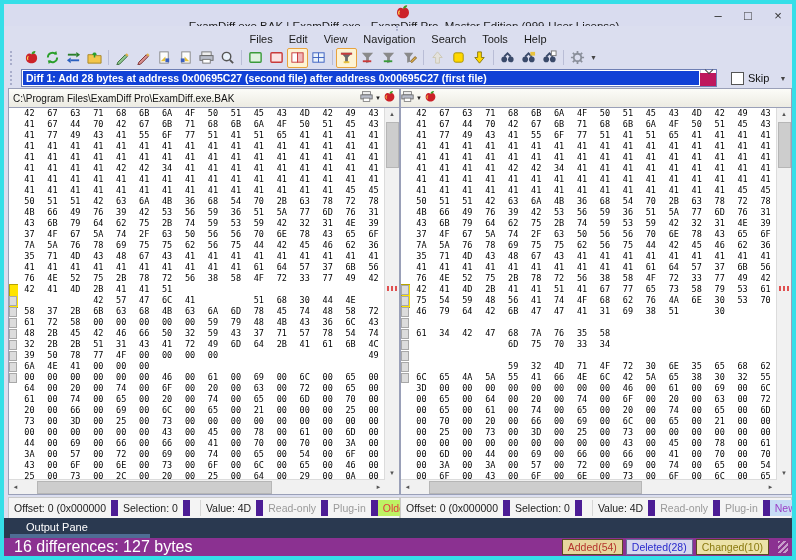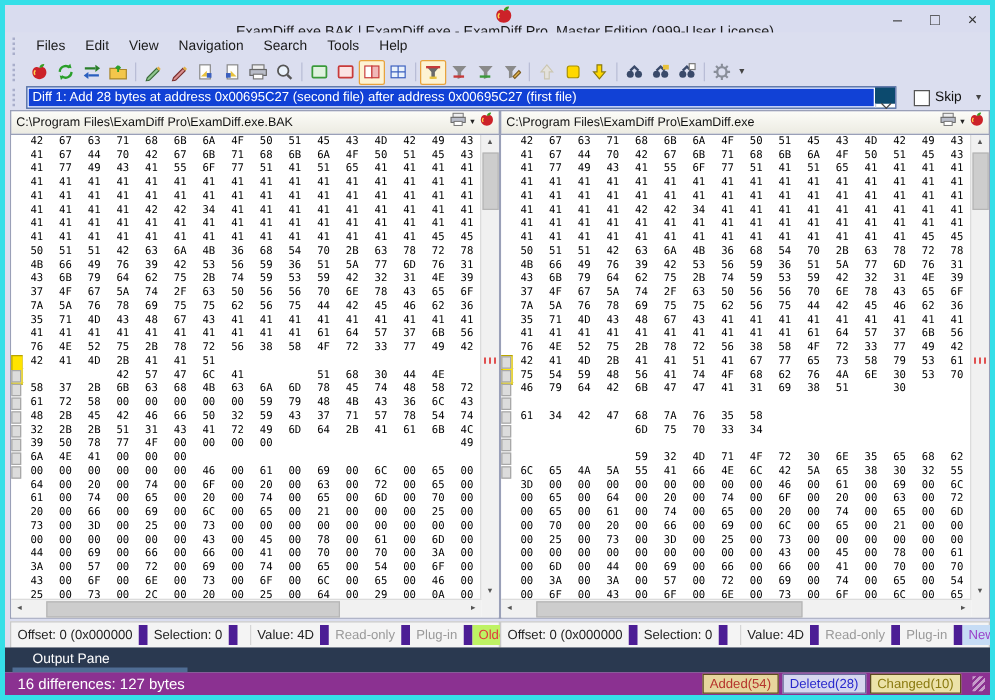--- a/index.html
+++ b/index.html
@@ -5,34 +5,34 @@
   html,body{margin:0;padding:0;background:#fff;font-family:"Liberation Sans",sans-serif;}
   .frame{position:relative;width:788px;height:552px;border:4px solid #35dfe8;background:#dbdeef;overflow:hidden;}
   
   .titlebar{position:absolute;left:0;top:0;width:100%;height:22px;background:#d9dcef;display:flex;align-items:center;flex-direction:column;}
   .appicon{width:16px;height:16px;margin-left:10px;display:inline-flex;}
   .title{font-size:11.5px;color:#1a1a1a;margin-left:12px;white-space:nowrap;}
   .wincontrols{position:absolute;right:6px;top:0;height:22px;display:flex;align-items:center;gap:14px;color:#333;}
   .wincontrols span{width:16px;text-align:center;font-size:13px;cursor:default;}
   .wc-max{font-size:11px;}
   
-  .menubar{position:absolute;left:0;top:22px;width:100%;height:21px;display:flex;align-items:center;background:#dbdeef;}
+  .menubar{position:absolute;left:0;top:22px;width:100%;height:21px;display:flex;align-items:center;background:#dbdeef;flex-direction:column;}
   .grip{width:3px;height:14px;border-left:2px dotted #a9aecb;margin-left:6px;margin-right:6px;}
   .menuitem{font-size:11px;color:#1a1a1a;padding:2px 8px;}
   
   .toolbar{position:absolute;left:0;top:43px;width:100%;height:21px;display:flex;align-items:center;background:#dbdeef;}
   .tbtn{width:19px;height:18px;display:inline-flex;align-items:center;justify-content:center;border:1px solid transparent;border-radius:2px;}
   .tbtn svg{width:15px;height:15px;}
   .tbtn.active{border-color:#e8a33d;background:#fdf3d3;}
   .tbtn.disabled{opacity:.45;}
   .tsep{width:1px;height:15px;background:#b9bdd6;margin:0 3px;}
   .tcaret{font-size:7px;color:#444;margin-left:2px;}
   
   .diffbar{position:absolute;left:0;top:64px;width:100%;height:20px;display:flex;align-items:center;background:#dbdeef;}
-  .combo{height:16px;flex:0 0 694px;background:#0c4a6e;border:1px solid #6f7fb4;display:flex;align-items:flex-end;}
+  .combo{height:16px;flex:0 0 694px;background:#be185d;border:1px solid #6f7fb4;display:flex;align-items:flex-start;font-weight:bold;}
   .combo-text{flex:1;background:#1141d6;color:#fff;font-size:10.5px;line-height:14px;padding:0 3px;white-space:nowrap;overflow:hidden;border:1px solid #fff;}
   .combo-arrow{width:15px;background:#fff;display:flex;align-items:center;justify-content:center;border-left:1px solid #c8cede;}
   .chev{width:5px;height:5px;border-right:1px solid #444;border-bottom:1px solid #444;transform:rotate(45deg);margin-top:-3px;}
   .skipbox{width:11px;height:11px;background:#fff;border:1px solid #555;margin-left:14px;}
   .skiplabel{font-size:11px;margin-left:4px;color:#111;}
   .smallcaret{font-size:7px;color:#444;margin-left:10px;}
   
   .panes{position:absolute;left:0;top:84px;width:100%;height:430px;padding-left:36px;}
   .pane{position:absolute;top:0;width:392px;height:430px;}
   .pane-header{height:18px;border:1px solid #9aa0b8;background:linear-gradient(#fcfcf8,#ecebe2);display:flex;align-items:center;}
@@ -68,21 +68,21 @@
   .seg.muted{color:#9a9a9a;}
   .seg.spacer{flex:1;border-right:1px solid #d6d6d6;}
   .seg.older{color:#e03c3c;background:#bef264;}
   .seg.newer{color:#9a41c8;background:#c6dcf5;}
   .seg.last{border-right:none;}
   
   .outputbar{position:absolute;left:0;top:514px;width:100%;height:20px;background:#2a3950;color:#fff;}
   .outputbar .olabel{position:absolute;left:22px;top:3px;font-size:11px;}
   .ostrip{position:absolute;left:6px;bottom:0;width:140px;height:4px;background:#4f6d94;}
   .purplebar{position:absolute;left:0;top:534px;width:100%;height:18px;background:#8b3191;color:#fff;display:flex;align-items:center;}
-  .psummary{font-size:12px;margin-left:10px;flex:1;}
+  .psummary{font-size:16px;margin-left:10px;flex:1;}
   .badge{font-size:10.5px;height:14px;line-height:14px;padding:0 5px;margin-right:3px;border:1px solid #5a4a20;}
   .b-added{background:#e7d59d;color:#b5342c;}
   .b-deleted{background:#d7d7ef;color:#2929cc;border-color:#6a6a9a;}
   .b-changed{background:#ece2a8;color:#8a7a10;}
   .pgrip{width:10px;height:12px;margin:0 4px 0 6px;background:repeating-linear-gradient(135deg,#c79ccb 0 2px,#8b3191 2px 4px);}
 </style>
 </head>
 <body>
 
 <div class="frame">
@@ -966,21 +966,20 @@
           <span class="seg spacer"></span>
           <span class="seg normal" style="width: 58px;">Value: 4D</span>
           <span class="seg muted" style="width: 56px;">Read-only</span>
           <span class="seg muted" style="width: 44px;">Plug-in</span>
           <span class="seg older" style="width: 36px;">Older</span>
           <span class="seg last" style="width: 48px;">11,8 MB</span>
         </div>
       </div>
     <div class="pane" id="paneR" style="left:396px;">
         <div class="pane-header">
-          <span class="pane-path">C:\Program Files\ExamDiff Pro\ExamDiff.exe</span>
           <span class="ph-icons">
             <span><svg viewBox="0 0 16 16">
                 <rect x="3" y="2" width="10" height="4" fill="#eee" stroke="#777"></rect>
                 <rect x="1" y="6" width="14" height="5" fill="#b9bdc9" stroke="#666"></rect>
                 <rect x="4" y="10" width="8" height="4" fill="#fff" stroke="#777"></rect>
               </svg></span>
             <span class="ph-caret">▼</span>
             <span><svg viewBox="0 0 16 16">
                 <path d="M8 4.5C5.2 2.6 2 4.6 2 8.4c0 3.6 2.8 5.8 6 5.8s6-2.2 6-5.8c0-3.8-3.2-5.8-6-3.9z" fill="#cc2229"></path>
                 <path d="M8 4.5C8 2.4 10 1 12.2 1.2 12.2 3.2 10.2 4.7 8 4.5z" fill="#3a9d23"></path>

